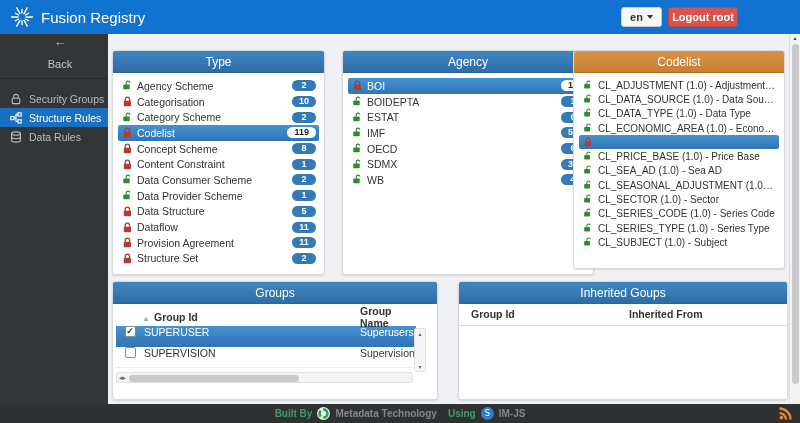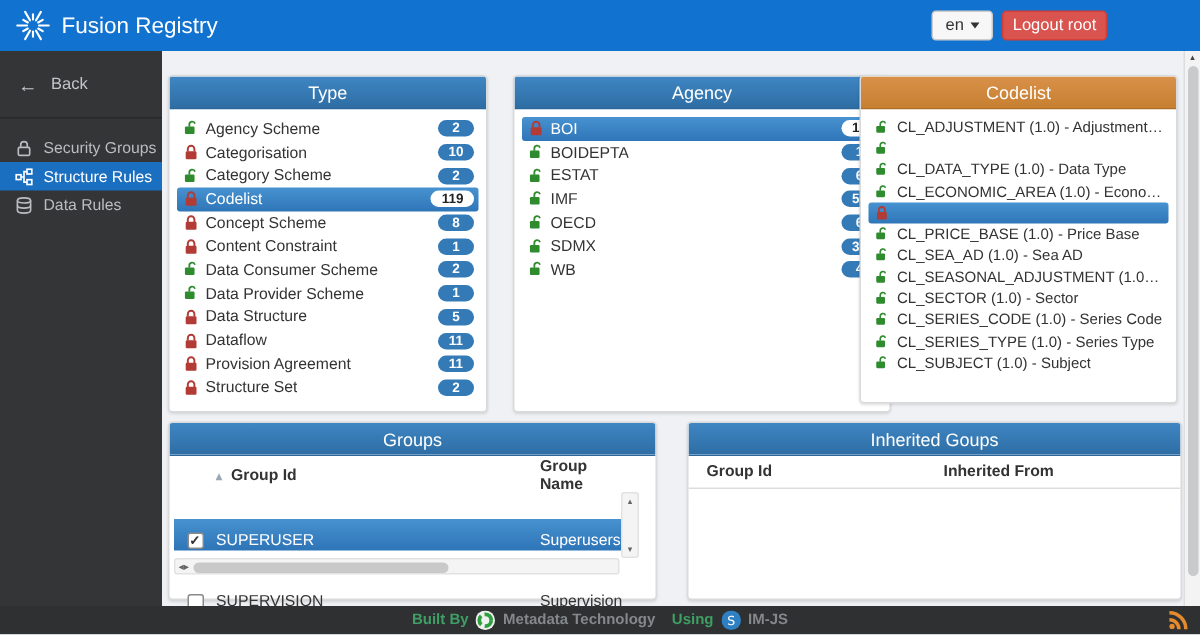--- a/index.html
+++ b/index.html
@@ -4,28 +4,28 @@
 <style>
   * { margin:0; padding:0; box-sizing:border-box; }
   html,body { width:800px; height:423px; overflow:hidden; }
   body { font-family:"Liberation Sans", sans-serif; background:#f0f1f4; }
   .app { position:relative; width:800px; height:423px; overflow:hidden; background:#f0f1f4; }
 
   
   .navbar { position:absolute; left:0; top:0; width:800px; height:34px; background:#1272cf; z-index:5;padding-left:24px; }
   .brand { position:absolute; left:10px; top:5px; display:flex; align-items:center; gap:7px; color:#fff; }
   .brand-text { font-size:15px; color:#fff; }
-  .btn { border-radius:3px; font-size:11px; cursor:pointer; }
+  .btn { border-radius:3px; font-size:11px; cursor:pointer;font-weight:bold; }
   .btn-lang { position:absolute; left:621px; top:7px; width:41px; height:20px; background:#f7f7f7; border:1px solid #ccc; color:#333; display:flex; align-items:center; justify-content:center; gap:4px; }
   .caret-down { width:0; height:0; border-left:3.5px solid transparent; border-right:3.5px solid transparent; border-top:4px solid #333; }
   .btn-logout { position:absolute; left:668px; top:7px; width:70px; height:20px; background:#d9534f; border:1px solid #d43f3a; color:#fff; display:flex; align-items:center; justify-content:center; }
 
   
   .sidebar { position:absolute; left:0; top:34px; width:108px; height:371px; background:#333537; }
-  .side-back { height:45px; display:flex; align-items:center; gap:9px; padding-left:12px; color:#c2c6c9; font-size:11px; border-bottom:1px solid #272829; cursor:pointer; }
+  .side-back { height:45px; display:flex; align-items:center; gap:9px; padding-left:12px; color:#c2c6c9; font-size:11px; border-bottom:1px solid #272829; cursor:pointer;flex-direction:column; }
   .back-arrow::before { content:"\2190"; font-size:13px; color:#c2c6c9; }
   .side-list { margin-top:10px; }
   .side-item { height:19px; display:flex; align-items:center; gap:7px; padding-left:10px; color:#b9bdc1; font-size:10.5px; cursor:pointer; }
   .side-item[data-selected="true"] { background:#1a6fc1; color:#fff; }
   .side-ico { width:12px; height:12px; display:inline-flex; }
   .side-ico svg { display:none; }
   .side-item[data-icon="lock-icon"] .svg-lock { display:block; }
   .side-item[data-icon="structure-icon"] .svg-structure { display:block; }
   .side-item[data-icon="database-icon"] .svg-database { display:block; }
   .side-item[data-selected="true"] svg * { stroke:#ffffff; }
@@ -55,21 +55,21 @@
   .lk[data-lock="locked"] .i-locked { display:block; }
   .lk[data-lock="unlocked"] .i-unlocked { display:block; }
 
   
   .gtable { position:absolute; left:3px; top:26px; width:300px; font-size:10.5px; color:#333; }
   .g-headrow { display:flex; align-items:center; height:18px; font-weight:bold; }
   .g-col-check { width:28px; flex:none; display:flex; justify-content:center; }
   .g-col-id { flex:1; display:flex; align-items:center; gap:4px; }
   .g-col-name { width:56px; flex:none; }
   .sort-caret::before { content:"\25B4"; font-size:8px; color:#9aa7b5; margin-right:2px; }
-  .g-row { display:flex; align-items:flex-end; height:21px; border-bottom:1px solid #eee; cursor:pointer;margin-top:20px; }
+  .g-row { display:flex; align-items:flex-start; height:21px; border-bottom:1px solid #eee; cursor:pointer; }
   .g-row[data-selected="true"] { background:linear-gradient(#4792d0,#2f76b8); color:#fff; border-bottom:1px solid #2f76b8; }
   .cbx { width:11px; height:11px; background:#fff; border:1px solid #8a8a8a; border-radius:2px; display:inline-flex; align-items:center; justify-content:center; cursor:pointer; }
   .cbx[data-checked="true"]::after { content:"\2713"; font-size:9px; font-weight:bold; color:#333; line-height:1; }
 
   .vscroll-mini { position:absolute; right:11px; top:46px; width:12px; height:44px; background:#f4f4f4; border:1px solid #e2e2e2; border-radius:2px; font-size:6px; color:#666; display:flex; flex-direction:column; justify-content:space-between; align-items:center; padding:1px 0; cursor:pointer; }
   .vscroll-mini .up::before { content:"\25B4"; }
   .vscroll-mini .down::before { content:"\25BE"; }
   .hscroll { position:absolute; left:3px; right:24px; top:90px; height:11px; background:#f4f4f4; border:1px solid #e2e2e2; border-radius:2px; display:flex; align-items:center; font-size:7px; color:#666; padding:0 2px; cursor:pointer; }
   .hscroll .left::before { content:"\25C2"; }
   .hscroll .right::before { content:"\25B8"; margin-left:auto; }
@@ -429,20 +429,21 @@
         </div>
 
         <div class="item" data-selected="false">
           <span class="lk" data-lock="unlocked">
 
             <svg class="i-unlocked" viewBox="0 0 12 11" width="10" height="10">
               <path d="M4.6 4.4V2.9a2.1 2.1 0 0 1 4.1-.7" fill="none" stroke="#2e8b2e" stroke-width="1.3"></path>
               <rect x="1.4" y="4.3" width="7" height="5.3" rx="0.9" fill="#2e8b2e"></rect>
             </svg>
           </span>
+          <span class="lbl">CL_DATA_SOURCE (1.0) - Data Source</span>
         </div>
 
         <div class="item" data-selected="false">
           <span class="lk" data-lock="unlocked">
 
             <svg class="i-unlocked" viewBox="0 0 12 11" width="10" height="10">
               <path d="M4.6 4.4V2.9a2.1 2.1 0 0 1 4.1-.7" fill="none" stroke="#2e8b2e" stroke-width="1.3"></path>
               <rect x="1.4" y="4.3" width="7" height="5.3" rx="0.9" fill="#2e8b2e"></rect>
             </svg>
           </span>

